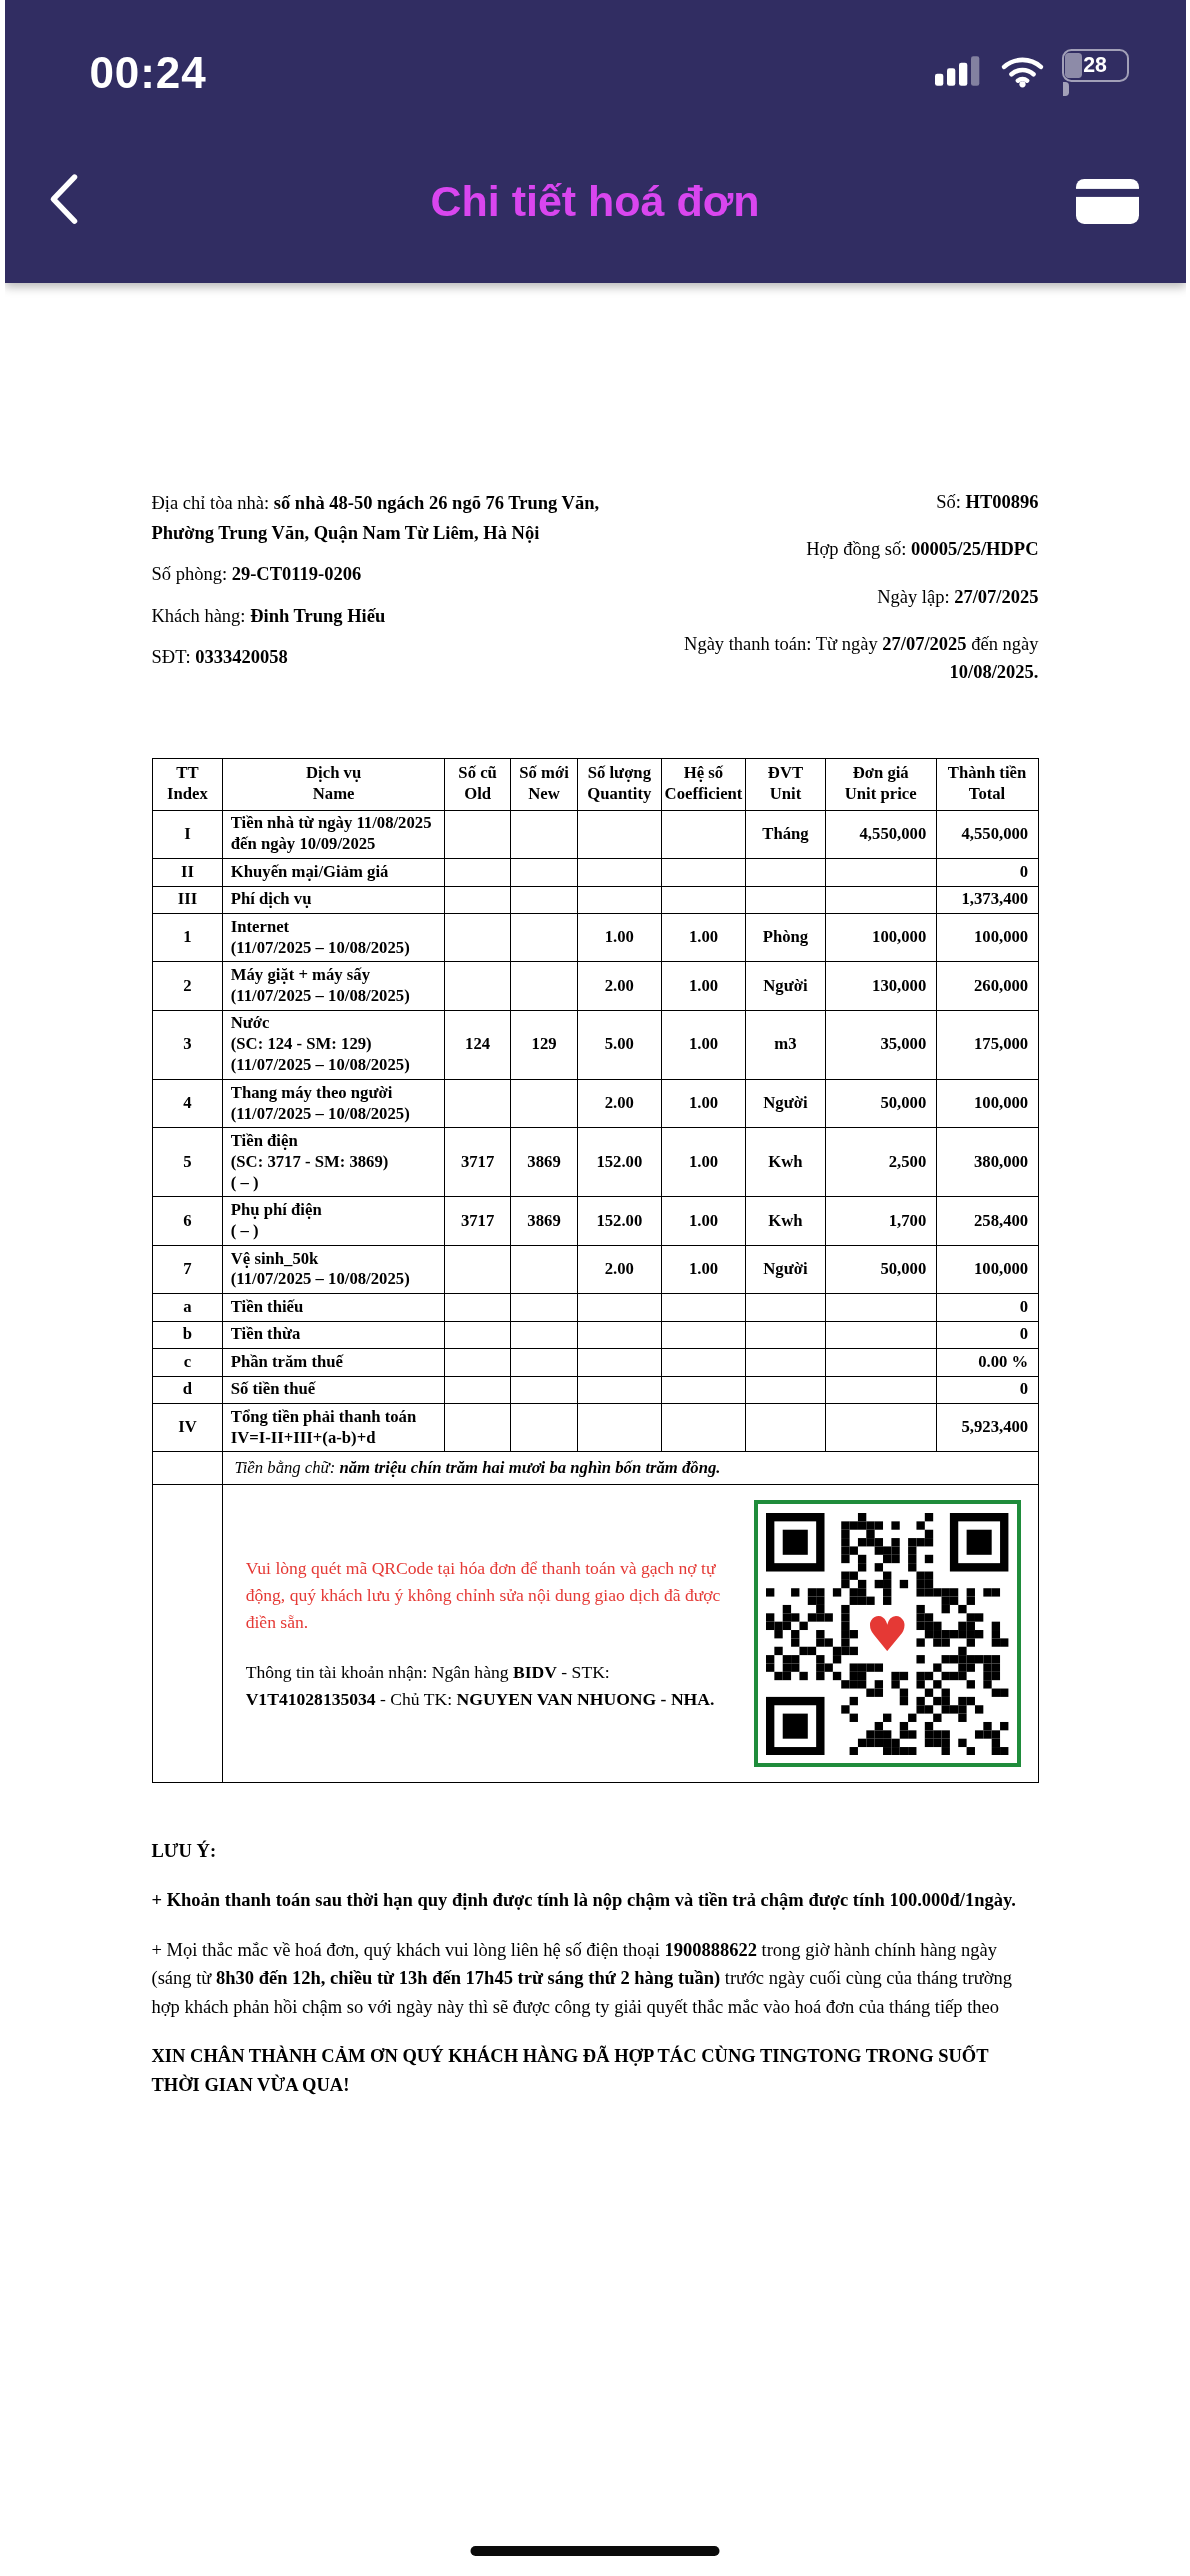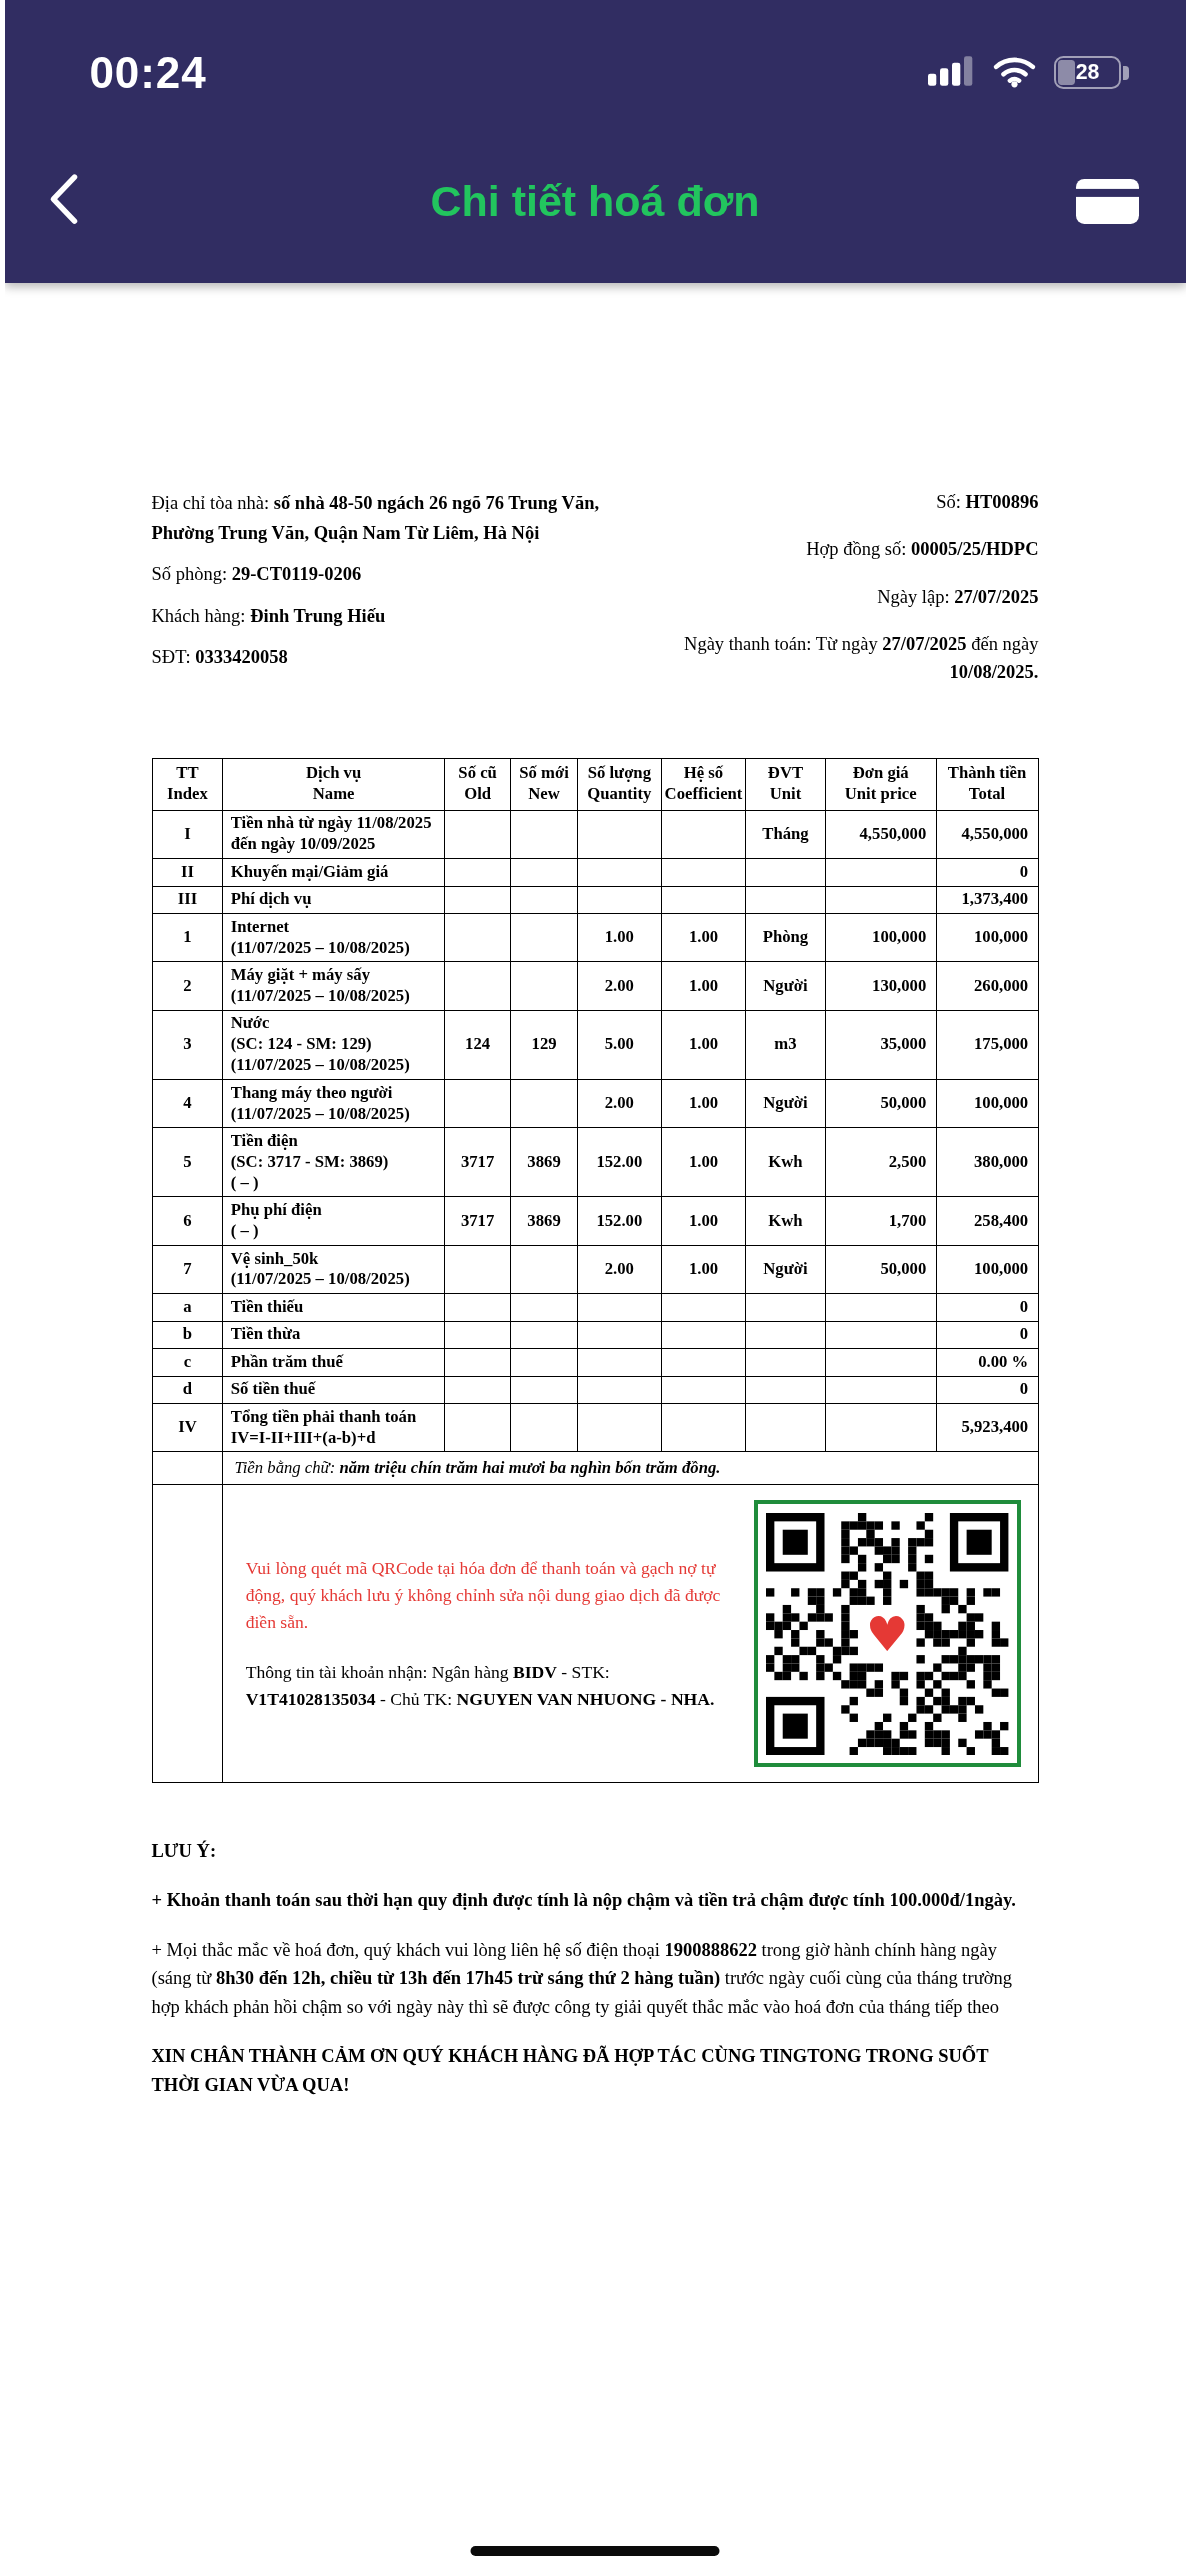--- a/index.html
+++ b/index.html
@@ -14,32 +14,32 @@
     background:var(--header_bg,#312D62);
     height:283px; display:flex; flex-direction:column;
     box-shadow:0 3.7px 9.3px rgba(0,0,0,.28);
   }
   .status-bar {
     height:119px; display:flex; justify-content:space-between; align-items:center;
     padding:26px 57px 0 85px; color:#fff;
   }
   .time { font-size:44px; font-weight:bold; letter-spacing:0.9px; }
   .status-icons { display:flex; align-items:center; gap:16.7px; }
-  .battery-wrap { display:flex; align-items:center; }
+  .battery-wrap { display:flex; align-items:flex-start;flex-direction:column; }
   .battery {
     position:relative; width:67px; height:33px;
     border:2.8px solid rgba(255,255,255,.55); border-radius:9.3px;
     display:flex; align-items:center; justify-content:center; overflow:hidden;
   }
   .battery-fill { position:absolute; left:1.9px; top:1.9px; bottom:1.9px; width:27%; background:rgba(255,255,255,.45); border-radius:3.7px; }
   .battery-num { position:relative; font-size:21.3px; font-weight:bold; color:#fff; }
   .battery-nub { width:5.6px; height:14px; background:rgba(255,255,255,.55); border-radius:0 3.7px 3.7px 0; margin-left:1.9px; }
   .nav-bar { flex:1; position:relative; display:flex; align-items:center; }
   .back-btn { position:absolute; left:35px; top:50%; transform:translateY(-50%); background:none; border:none; cursor:pointer; padding:7.4px; }
-  .nav-title { position:absolute; left:93px; right:93px; text-align:center; color:#22c55e; font-size:43px; font-weight:600; }
+  .nav-title { position:absolute; left:93px; right:93px; text-align:center; color:#d946ef; font-size:43px; font-weight:600; }
   .card-btn { position:absolute; right:41px; top:50%; transform:translateY(-50%); background:none; border:none; cursor:pointer; padding:5.6px; }
   .card-icon { display:block; width:63px; height:45px; background:#fff; border-radius:8.3px; position:relative; overflow:hidden; }
   .card-stripe { position:absolute; top:10.2px; left:0; right:0; height:8.3px; background:var(--header_bg,#312D62); }
 
   
   .document { padding:176px 147px 0; color:#000; font-family:"Liberation Serif","DejaVu Serif",serif; }
   .doc-header { display:flex; justify-content:space-between; align-items:flex-start; }
   .brand { display:flex; align-items:center; gap:11px; }
   .brand-text { font-family:"Liberation Sans","DejaVu Sans",sans-serif; font-weight:bold; color:var(--brand_navy,#232A63); font-size:34px; line-height:.98; letter-spacing:0.5px; }
   .brand-reg { font-size:14px; vertical-align:super; font-weight:bold; }

